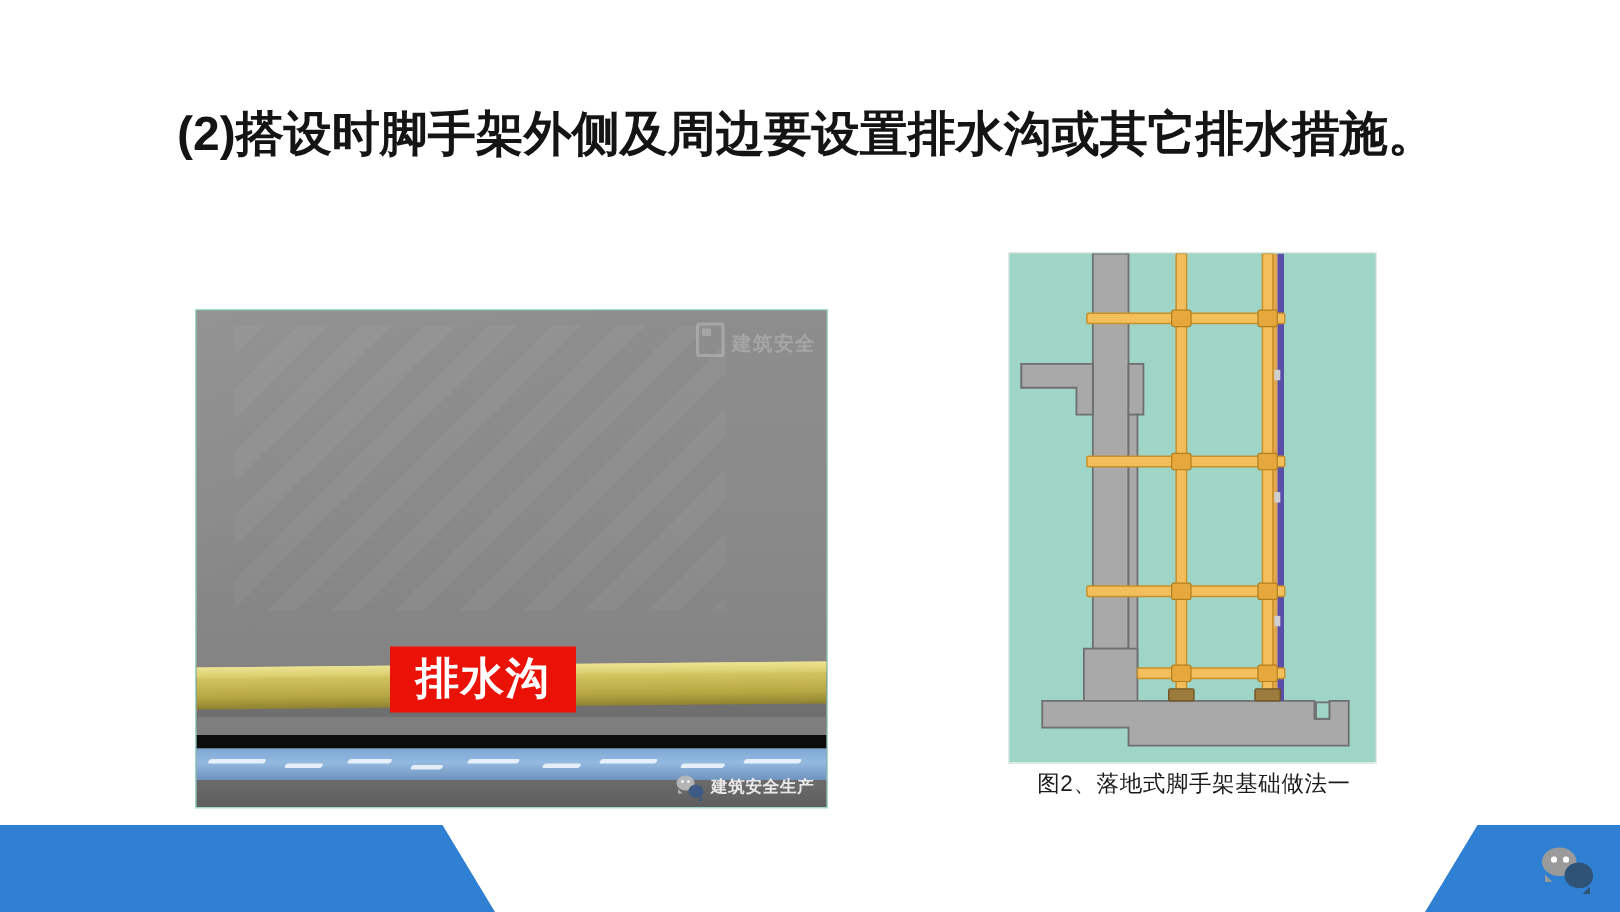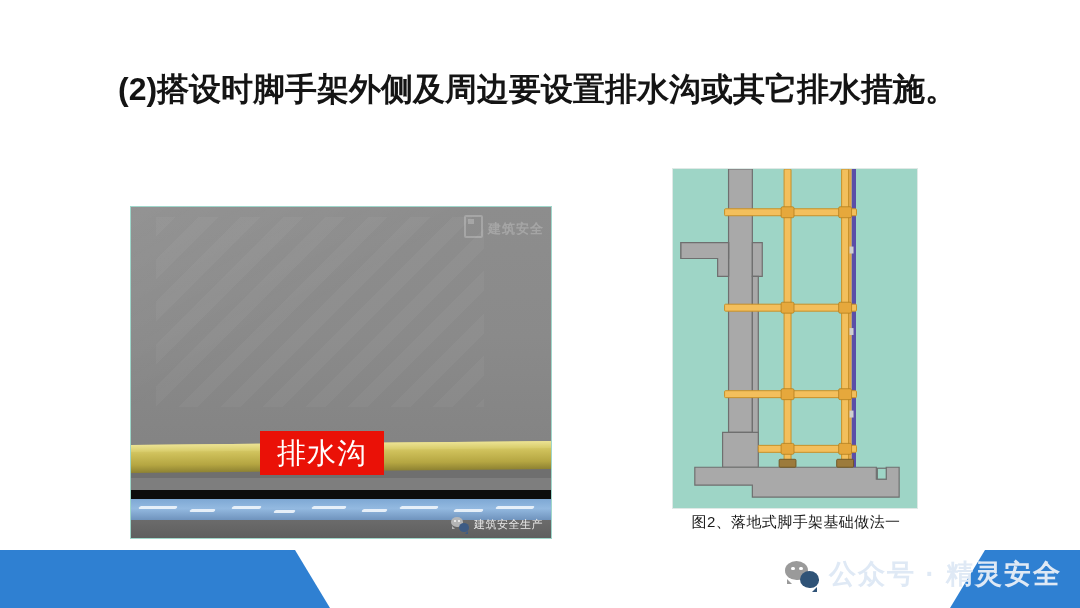--- a/index.html
+++ b/index.html
@@ -118,36 +118,36 @@
   }
   #photo-label {
     position: absolute;
     left: 129px;
     top: 30.4%;
     width: 124px;
     height: 44px;
     background: #ea1107;
     color: #ffffff;
     font-size: 29px;
-    font-weight: 400;
+    font-weight: 700;
     line-height: 44px;
     text-align: center;
     letter-spacing: 1px;
     top: 224px;
   }
   #photo-watermark-br {
     position: absolute;
     right: 8px;
     bottom: 6px;
     display: flex;
     align-items: center;
     gap: 5px;
     color: #f0f0f0;
     font-size: 11px;
-    font-weight: 400;
+    font-weight: 700;
     opacity: .95;
     letter-spacing: .5px;
   }
   #photo-watermark-tr {
     position: absolute;
     right: 7px;
     top: 8px;
     display: flex;
     align-items: flex-end;
     gap: 5px;
@@ -388,14 +388,13 @@
   <rect x="985" y="8" width="95" height="58" fill="#2f80d2"></rect>
 </svg>
 
 <div id="footer-brand">
   <span class="wechat">
     <i></i>
       <b></b>
       <span class="d d1"></span>
       <span class="d d2"></span>
   </span>
-  <span>公众号 · 精灵安全</span>
 </div>
 
 </body></html>

